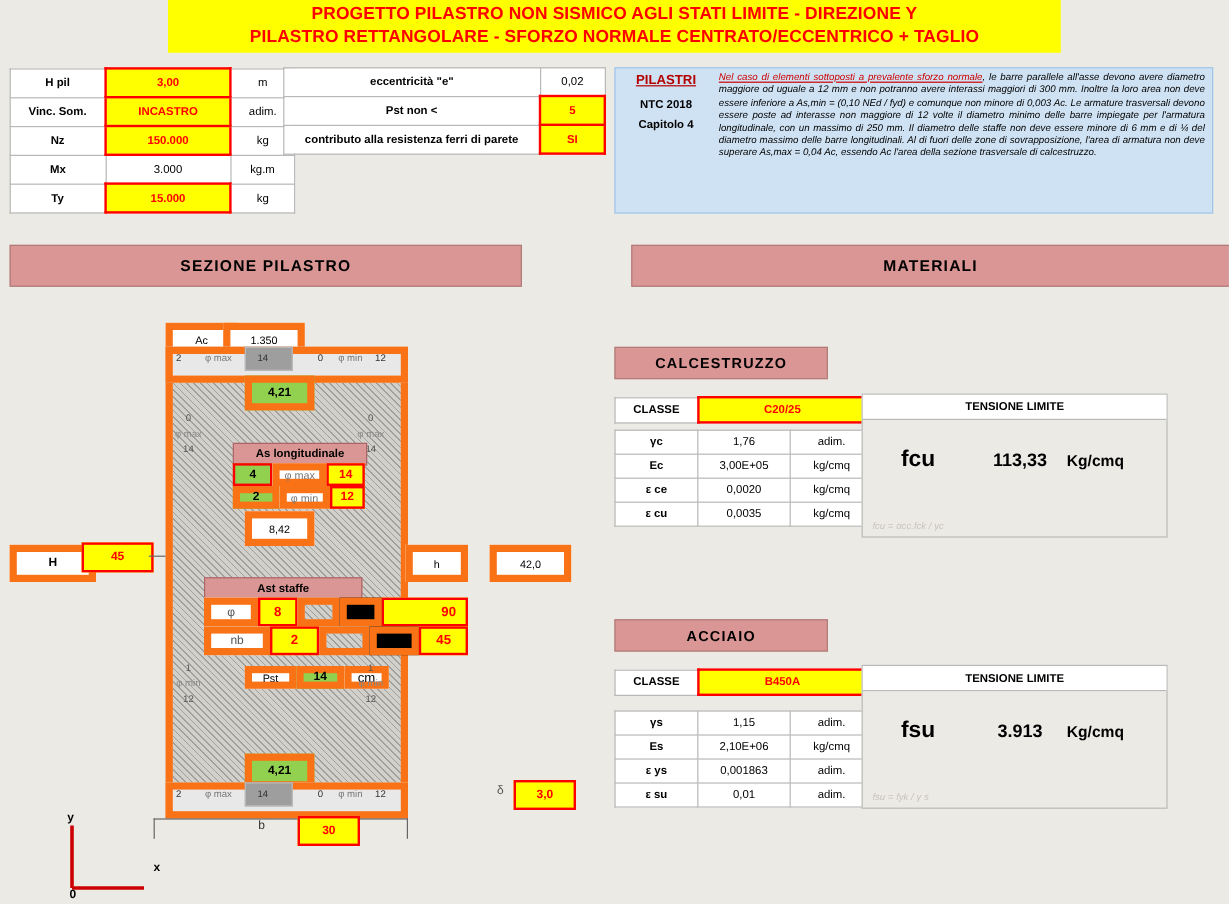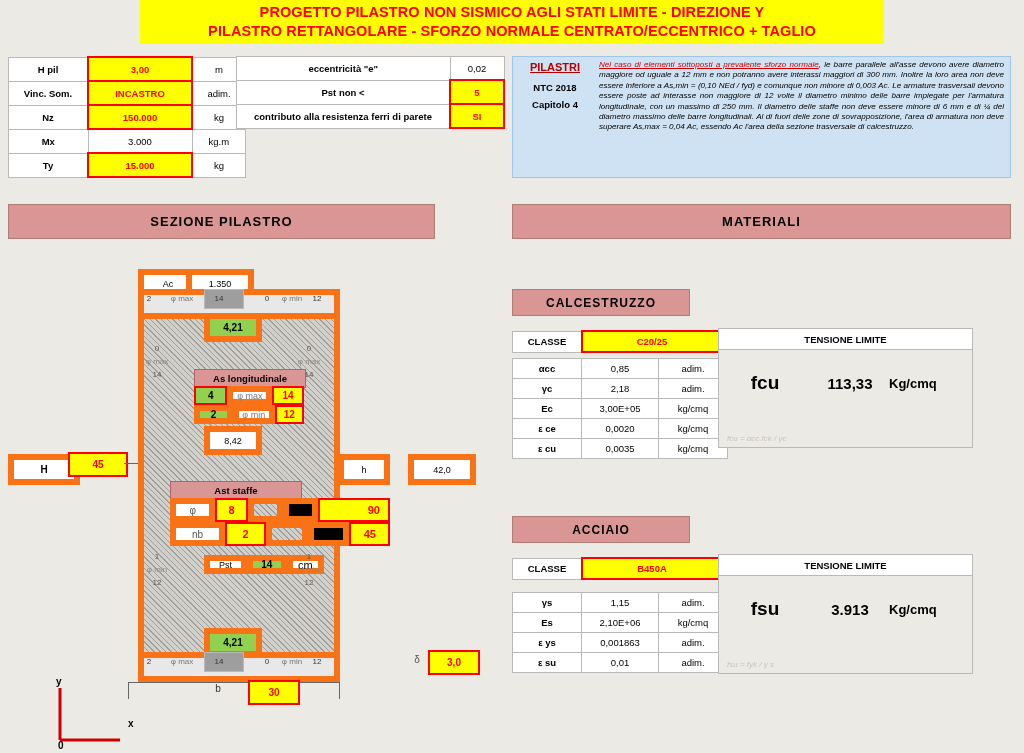--- a/index.html
+++ b/index.html
@@ -63,21 +63,21 @@
   #note-right{flex:1;padding:3px 6px 3px 2px;}
   #note-right p{margin:0;font-size:8.1px;line-height:10.4px;text-align:justify;font-style:italic;}
   .u-red{color:#cc0000;text-decoration:underline;}
   
   .sec-head{
     background:#d99694;border:1px solid #b07c7a;
     display:flex;align-items:center;justify-content:center;
     font-weight:bold;letter-spacing:1px;
   }
   #head-sezione{left:8px;top:204px;width:425px;height:33px;font-size:13px;}
-  #head-materiali{left:512px;top:204px;width:497px;height:33px;font-size:13px;}
+  #head-materiali{left:526px;top:204px;width:497px;height:33px;font-size:13px;}
   #head-cls{left:512px;top:289px;width:176px;height:25px;font-size:12px;}
   #head-acc{left:512px;top:516px;width:176px;height:25px;font-size:12px;}
   
   #sec-canvas{left:8px;top:250px;width:480px;height:470px;}
   .hatch{
     background-color:#d2d0cb;
     background-image:
       repeating-linear-gradient(45deg, rgba(120,120,120,.55) 0 1px, transparent 1px 4px);
   }
   .lightgrey{background:#e8e8e8;}
@@ -312,28 +312,23 @@
 <table class="abs grid classrow" id="cls-class">
   <tbody>
       <tr>
     <td class="k lbl" style="width:62px;">CLASSE</td>
     <td class="redbox" style="width:132px;">C20/25</td>
   </tr>
 </tbody>
   </table>
 <table class="abs grid" id="cls-tbl" style="top:358px;">
   <tbody>
-      <tr>
-    <td class="k lbl">αcc</td>
-    <td class="v">0,85</td>
-    <td class="u">adim.</td>
-  </tr>
   <tr>
     <td class="k lbl">γc</td>
-    <td class="v">2,18</td>
+    <td class="v">1,76</td>
     <td class="u">adim.</td>
   </tr>
   <tr>
     <td class="k lbl">Ec</td>
     <td class="v">3,00E+05</td>
     <td class="u">kg/cmq</td>
   </tr>
   <tr>
     <td class="k lbl">ε ce</td>
     <td class="v">0,0020</td>

